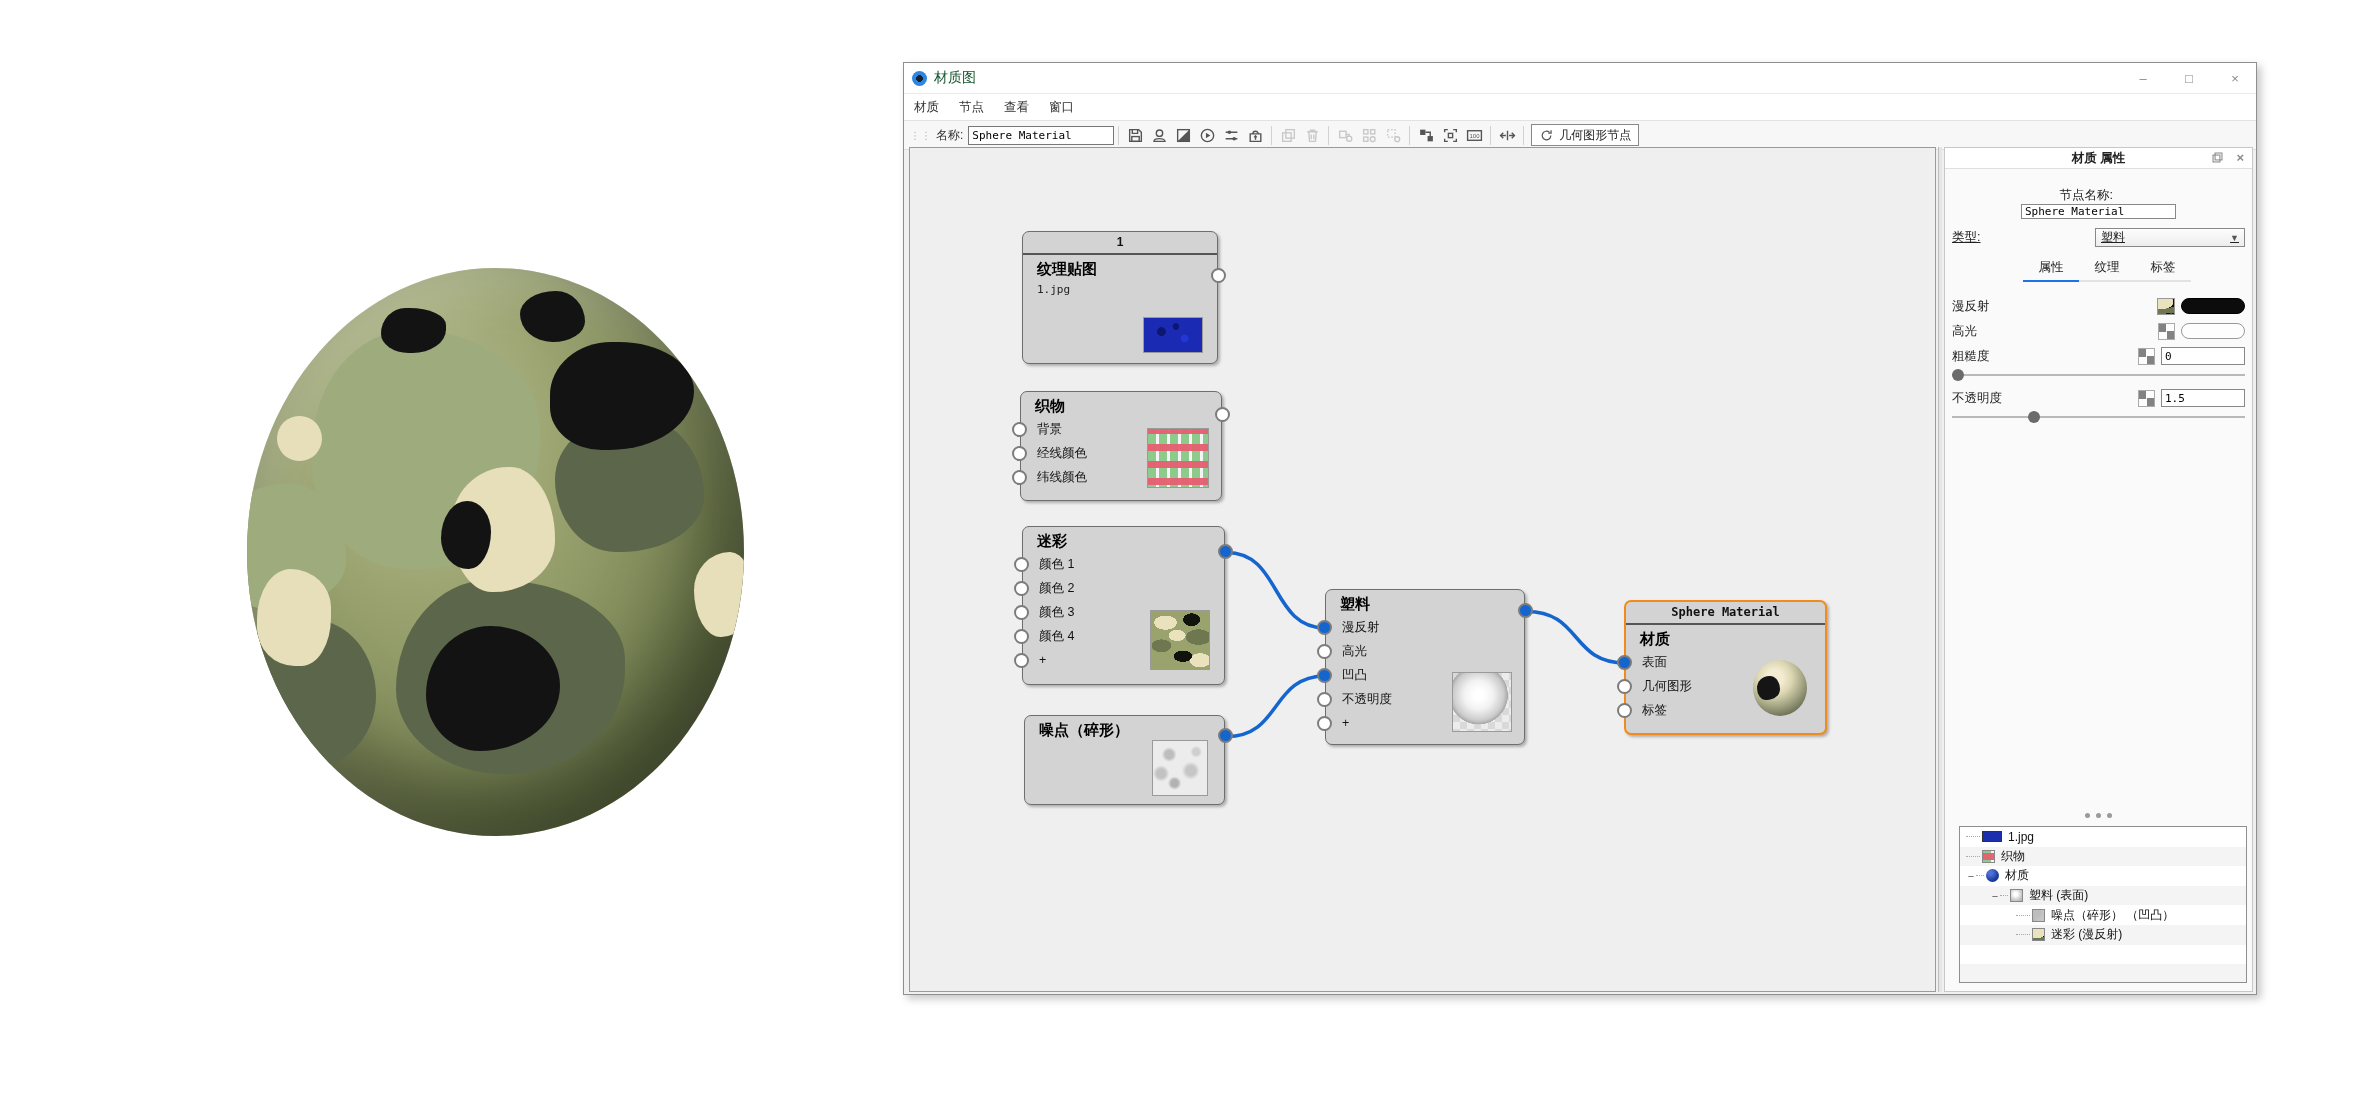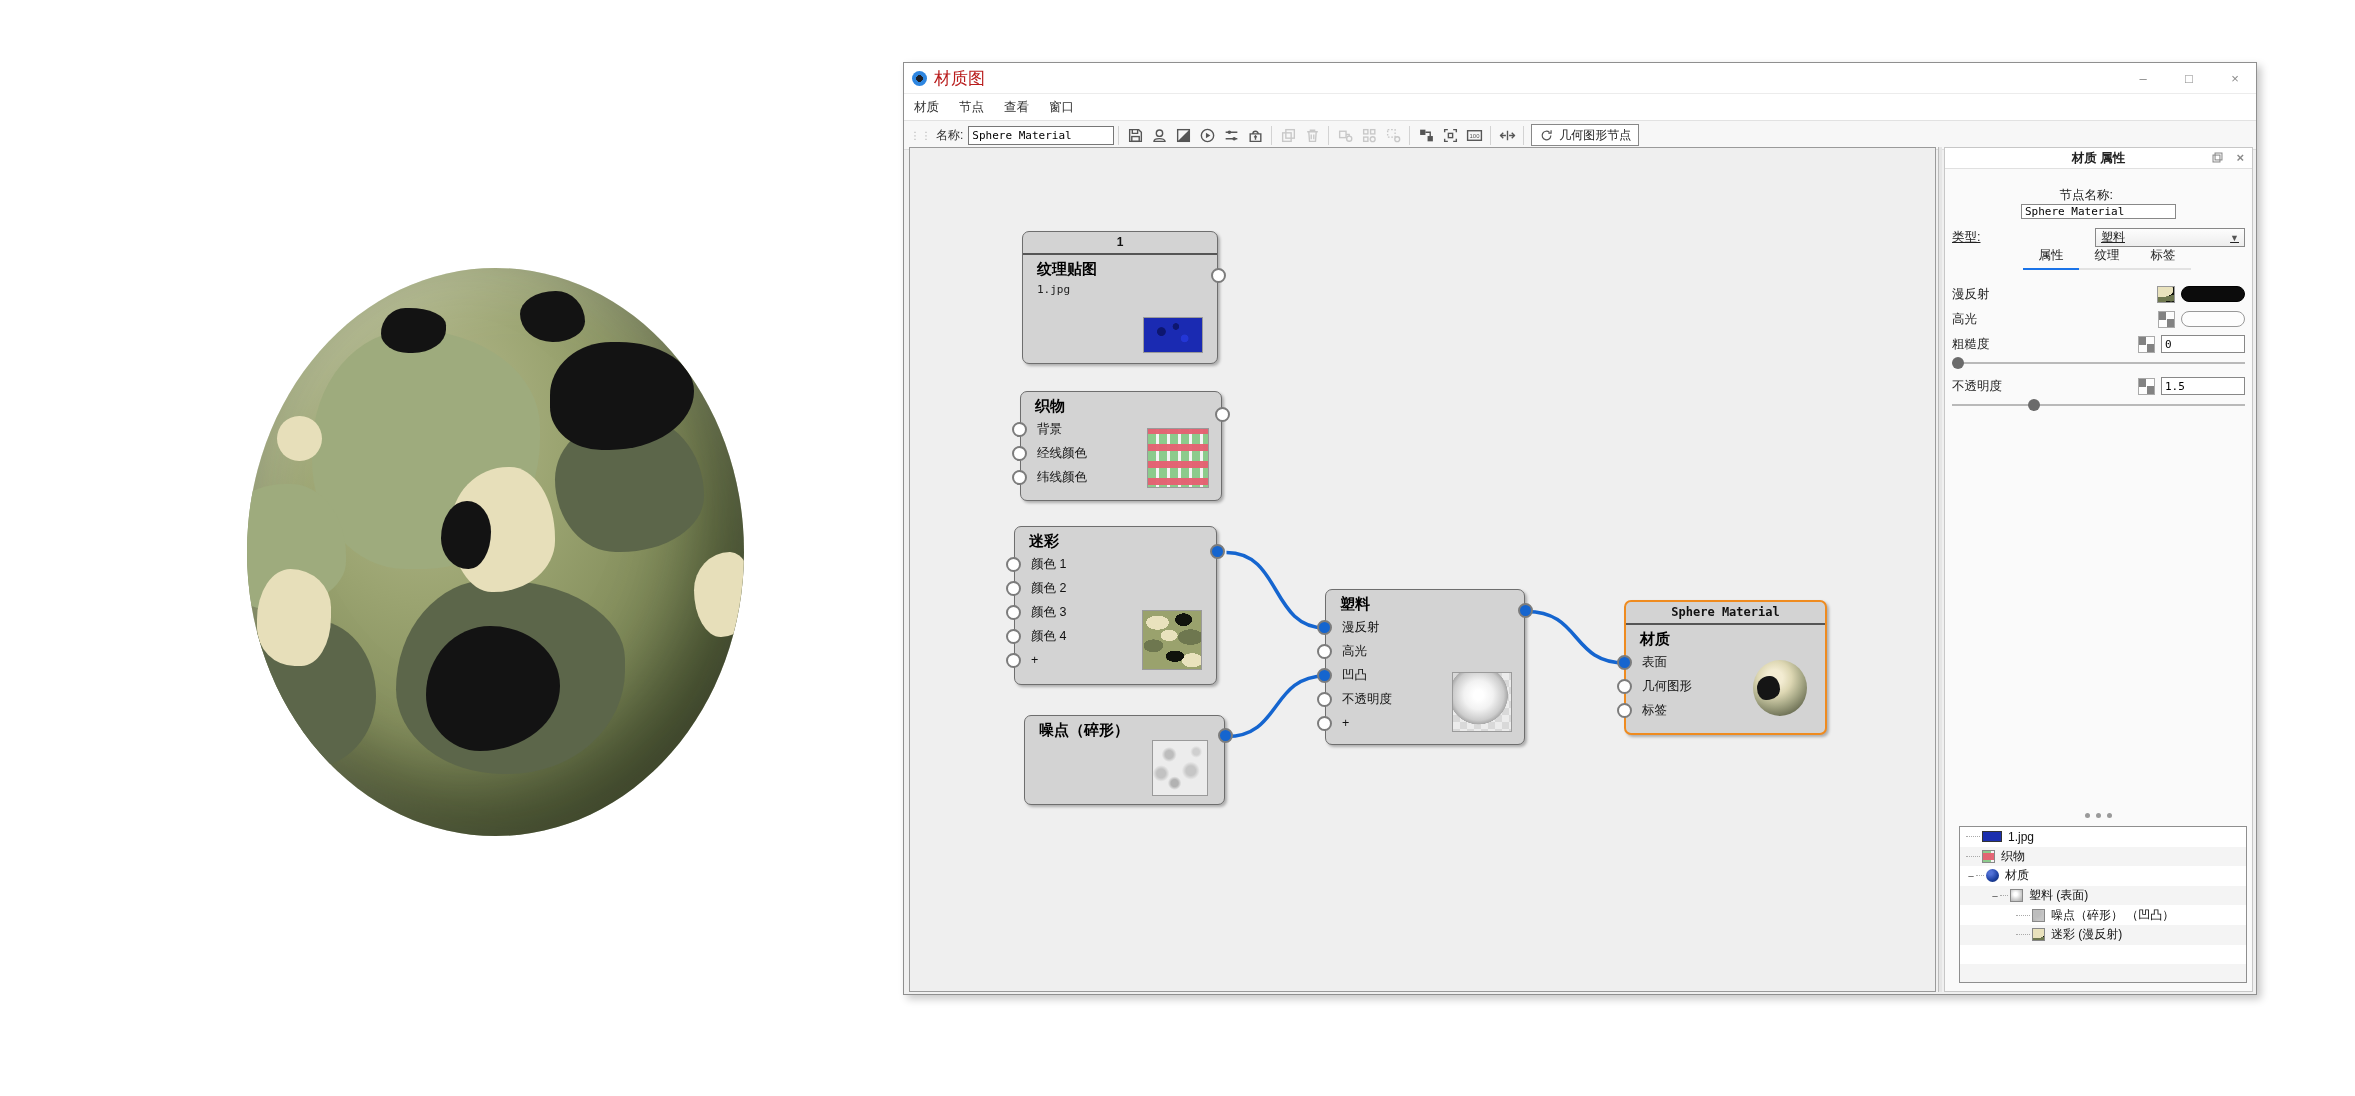--- a/index.html
+++ b/index.html
@@ -13,21 +13,21 @@
   .b-sage{background:#9eab7d;}
   .b-dark{background:#5c664a;}
   .b-cream{background:#e7dfba;}
   .b-black{background:#131313;}
 
   
   #appwin{position:absolute;left:903px;top:62px;width:1354px;height:933px;background:#f0f0f0;
     border:1px solid #8f8f8f;box-sizing:border-box;box-shadow:4px 4px 8px rgba(0,0,0,.22);}
   #titlebar{position:relative;height:30px;background:#ffffff;border-bottom:1px solid #ececec;display:flex;align-items:center;padding-left:8px;}
   .appicon{width:15px;height:15px;border-radius:50%;background:radial-gradient(circle at 50% 50%, #1d2129 0 30%, #2e86e0 34% 100%);margin-right:7px;flex:none;}
-  .wtitle{font-size:17px;color:#b91c1c;}
+  .wtitle{font-size:14px;color:#14532d;}
   .wctrls{position:absolute;right:10px;top:0;height:30px;display:flex;align-items:center;gap:24px;color:#8a8a8a;font-size:13px;}
   .wc{width:22px;text-align:center;cursor:default;}
   #menubar{height:26px;background:#fff;border-bottom:1px solid #e2e2e2;display:flex;align-items:center;gap:20px;padding-left:10px;font-size:12.5px;color:#333;}
   #toolbar{height:28px;background:#f7f7f7;border-bottom:1px solid #dedede;display:flex;align-items:center;padding-left:4px;font-size:12px;color:#333;}
   .grip{color:#b5b5b5;font-size:10px;letter-spacing:1px;margin:0 4px 0 2px;}
   .tb-label{margin-right:5px;}
   .tb-input{width:138px;height:17px;border:1px solid #777;background:#fff;font-family:"DejaVu Sans Mono",monospace;font-size:11px;padding:0 3px;}
   .tsep{width:1px;height:19px;background:#d3d3d3;margin:0 4px;}
   .tbtn{width:24px;height:22px;display:flex;align-items:center;justify-content:center;flex:none;}
   .ticon{stroke:#555;fill:none;stroke-width:1.3;}
@@ -86,21 +86,21 @@
   #splitter{position:absolute;left:1034px;top:84px;width:3px;height:845px;background:#e6e6e6;border-left:1px solid #bdbdbd;}
   #panel{position:absolute;left:1040px;top:84px;width:309px;height:845px;background:#fafafa;border:1px solid #c7c7c7;box-sizing:border-box;}
   #panel-header{height:20px;background:#fff;border-bottom:1px solid #e0e0e0;position:relative;text-align:center;
     font-weight:bold;font-size:12.5px;color:#222;line-height:20px;}
   .ph-ic{position:absolute;top:2px;color:#8a8a8a;}
   .prow{display:flex;align-items:center;padding:0 7px;font-size:12.5px;color:#222;}
   .pinput{height:16px;border:1px solid #888;background:#fff;font-family:"DejaVu Sans Mono",monospace;font-size:11px;padding:0 3px;}
   .pselect{height:17px;width:138px;border:1px solid #888;background:linear-gradient(#fdfdfd,#ededed);
     display:flex;align-items:center;justify-content:space-between;padding:0 5px;font-size:12px;margin-left:auto;}
   .parrow{font-size:9px;color:#555;}
-  #tabs{display:flex;margin:0 0 0 78px;width:168px;border-bottom:2px solid #e2e2e2;}
+  #tabs{display:flex;margin:12px 0 0 78px;width:168px;border-bottom:2px solid #e2e2e2;}
   .tab{width:56px;text-align:center;font-size:12.5px;color:#222;padding-bottom:4px;margin-bottom:-2px;border-bottom:2px solid transparent;}
   .tab.active{border-bottom:2px solid #1a73e8;}
   .checker{width:15px;height:15px;background:repeating-conic-gradient(#fdfdfd 0 25%, #828282 0 50%);border:1px solid #aaa;flex:none;}
   .swatch-camo{width:16px;height:15px;border:1px solid #999;flex:none;}
   .pill{width:62px;height:14px;border-radius:8px;border:1px solid #6b6b6b;margin-left:6px;flex:none;}
   .pill.black{background:#0c0c0c;border-color:#000;}
   .pill.white{background:#fdfdfd;border-color:#999;}
   .vinput{width:76px;margin-left:6px;}
   .slider{position:relative;height:14px;margin:0 7px;}
   .slider .track{position:absolute;left:0;right:0;top:6px;height:2px;background:#b9b9b9;}
@@ -301,21 +301,21 @@
             <span>经线颜色</span>
           </div>
         <div class="node-row">
             <span class="port in"></span>
             <span>纬线颜色</span>
           </div>
         <span class="port out" style="top:15px;"></span>
         <div class="preview fabric-bg" style="right:12px;top:36px;width:62px;height:60px;"></div>
       </div>
 
-      <div class="node" style="left:104px;top:378px;width:203px;height:159px;">
+      <div class="node" style="left:112px;top:378px;width:203px;height:159px;">
         <div class="node-title">迷彩</div>
         <div class="node-row">
             <span class="port in"></span>
             <span>颜色 1</span>
           </div>
         <div class="node-row">
             <span class="port in"></span>
             <span>颜色 2</span>
           </div>
         <div class="node-row">

